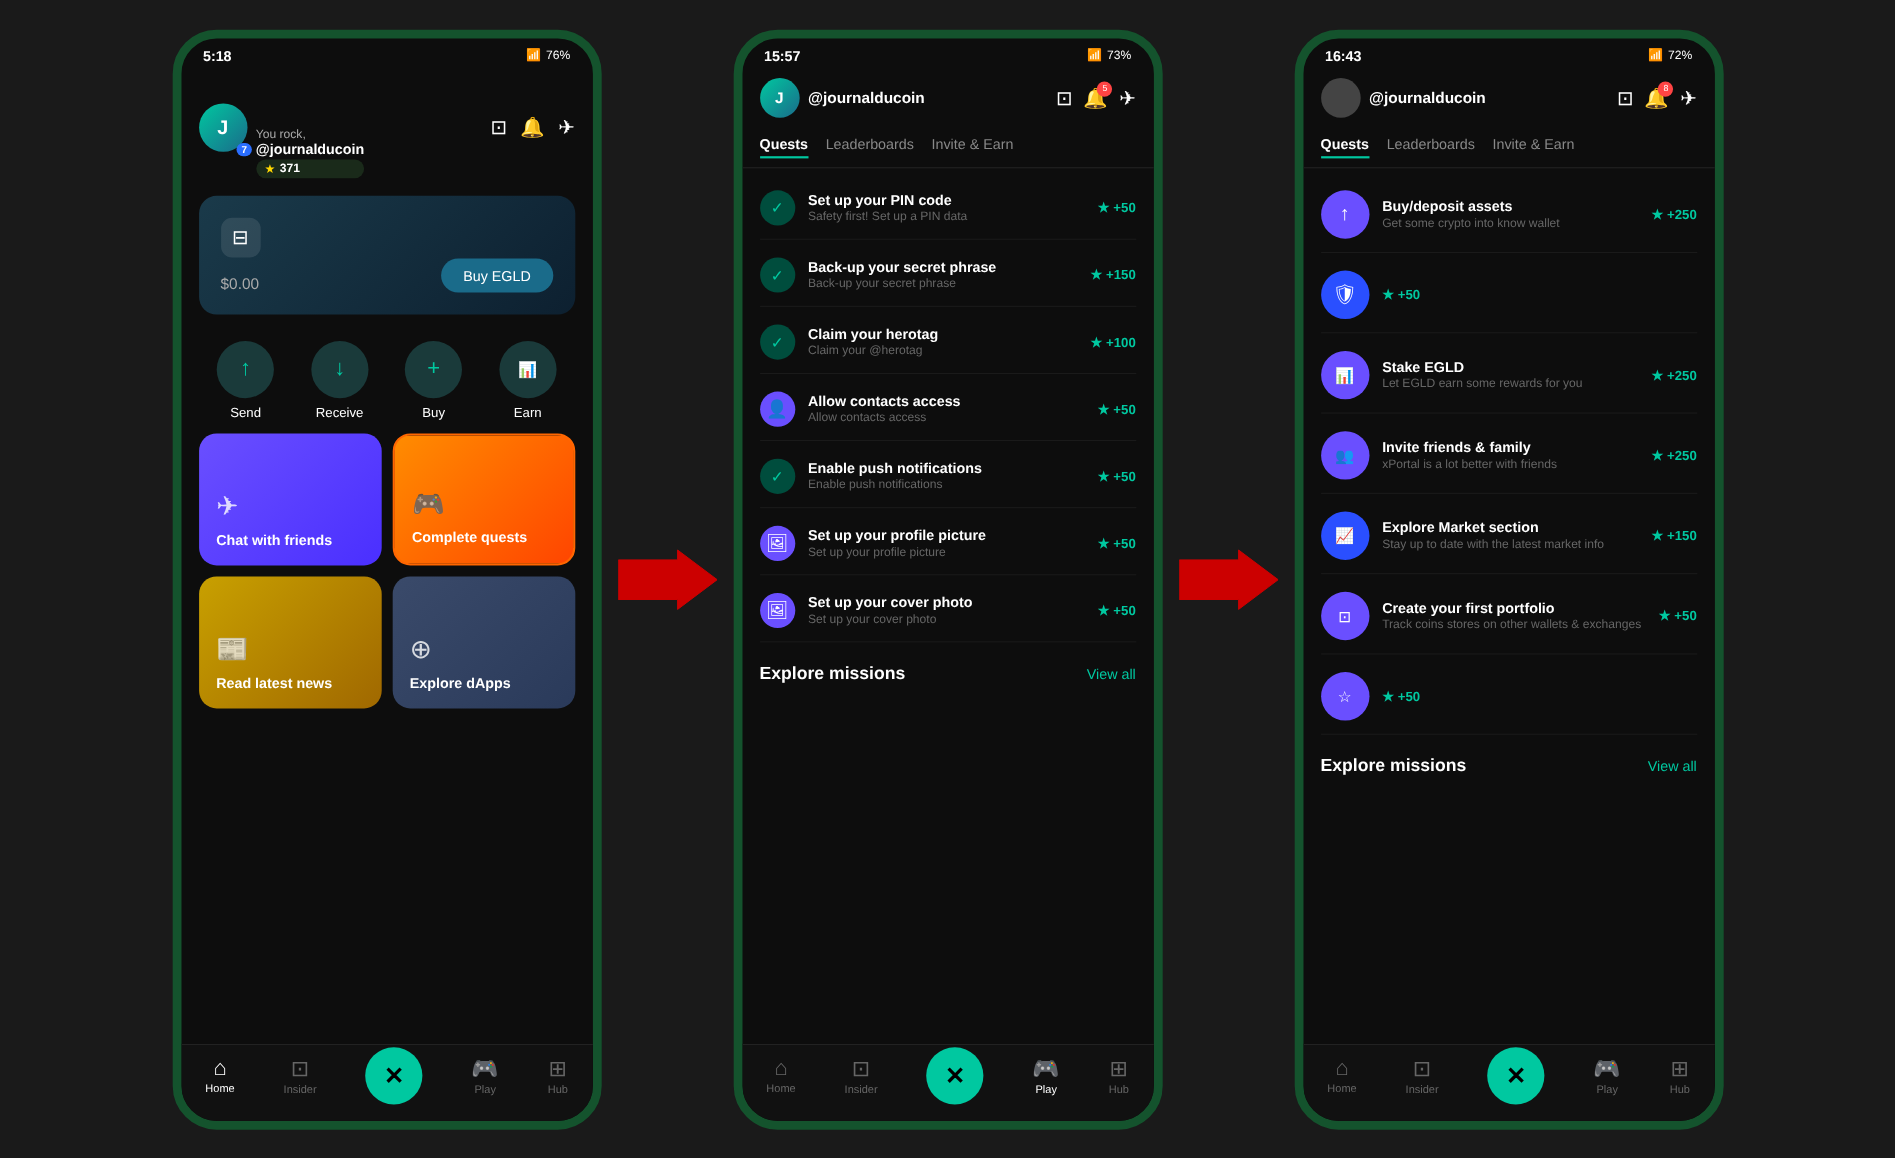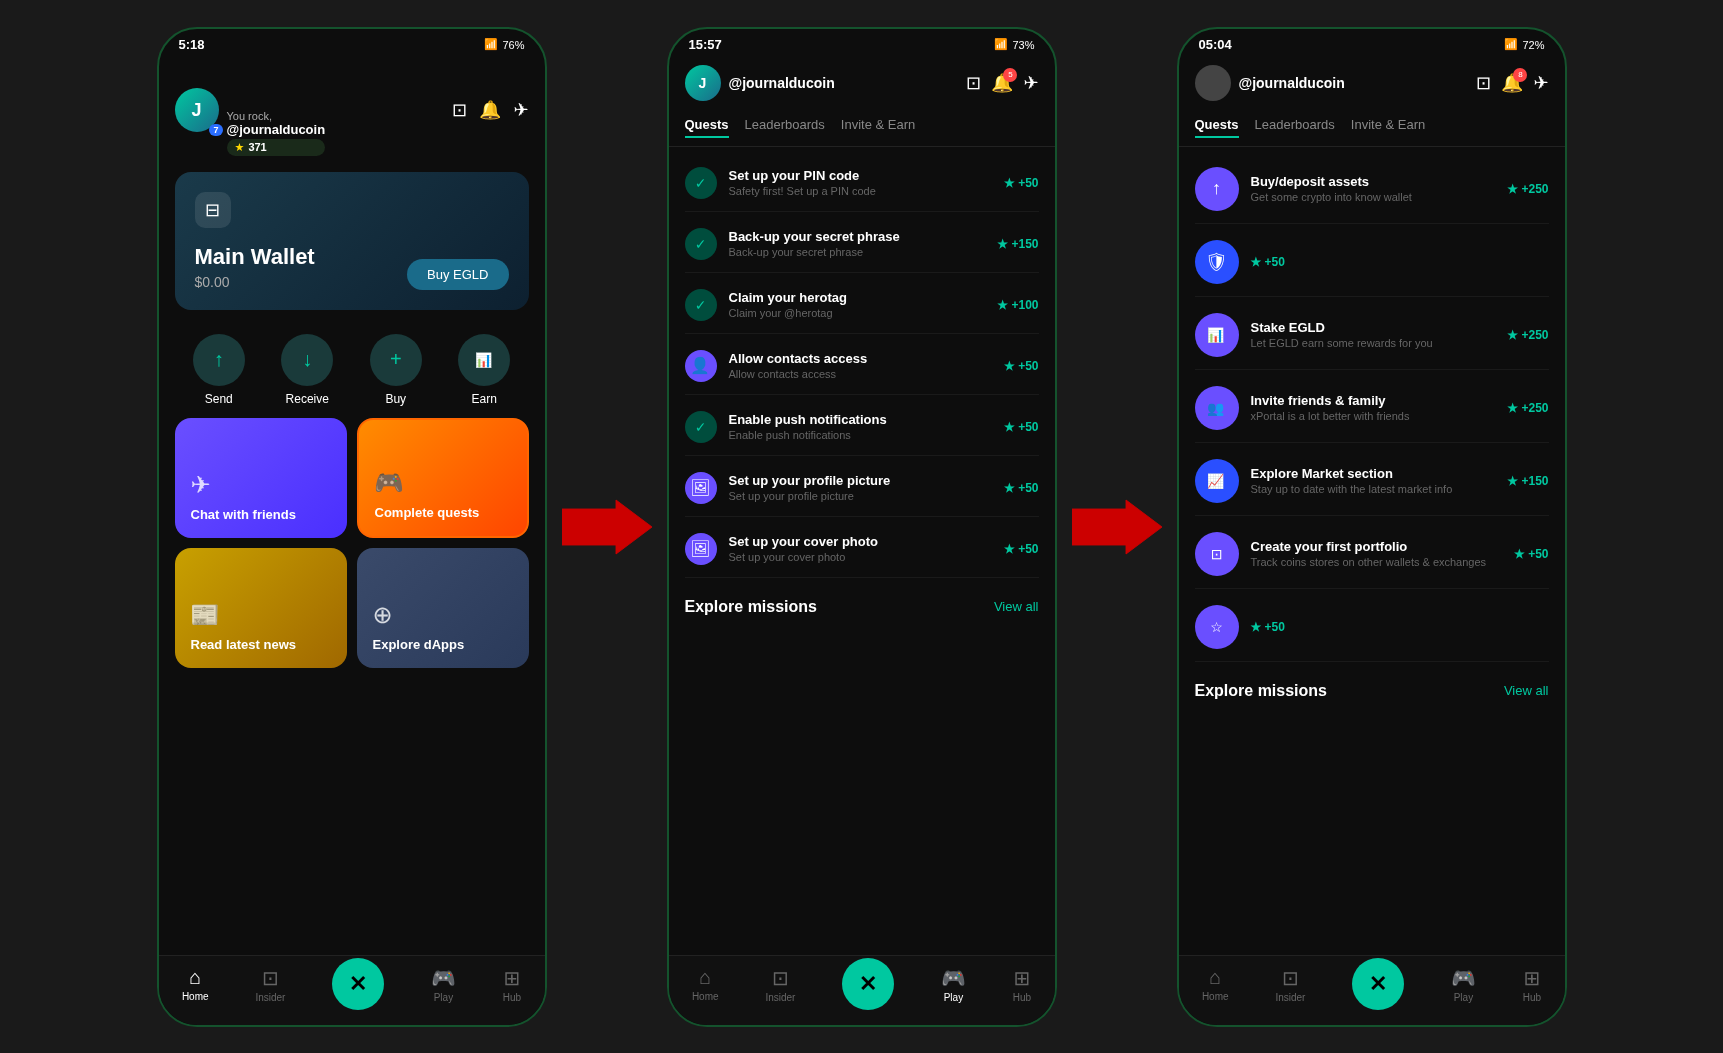--- a/index.html
+++ b/index.html
@@ -24,21 +24,21 @@
     }
 
     
     .phone {
       width: 390px;
       height: 1000px;
       background: #0d0d0d;
       border-radius: 40px;
       overflow: hidden;
       position: relative;
-      border: 2px solid #14532d;
+      border: 8px solid #14532d;
       flex-shrink: 0;
     }
 
     
     .status-bar {
       display: flex;
       justify-content: space-between;
       align-items: center;
       padding: 8px 20px 4px;
       font-size: 12px;
@@ -340,21 +340,20 @@
           <span class="notif-badge-wrap">
             🔔
           </span>
           <span>✈</span>
         </div>
       </div>
 
 
       <div class="p1-wallet-card">
         <div class="p1-wallet-icon">⊟</div>
-        <div class="p1-wallet-title">Main Wallet</div>
         <div class="p1-wallet-balance">$0.00</div>
         <button class="p1-buy-btn">Buy EGLD</button>
       </div>
 
       <div class="p1-actions">
         <div class="p1-action">
           <div class="p1-action-btn">↑</div>
           <div class="p1-action-label">Send</div>
         </div>
         <div class="p1-action">
@@ -453,21 +452,21 @@
         <div class="p2-tab">Invite &amp; Earn</div>
       </div>
 
 
       <div class="p2-quest-list">
 
         <div class="p2-quest-item">
           <div class="p2-quest-check done">✓</div>
           <div class="p2-quest-info">
             <div class="p2-quest-title">Set up your PIN code</div>
-            <div class="p2-quest-desc">Safety first! Set up a PIN code</div>
+            <div class="p2-quest-desc">Safety first! Set up a PIN data</div>
           </div>
           <div class="p2-quest-reward">
             <span>★</span>
             <span>+50</span>
           </div>
         </div>
 
         <div class="p2-quest-item">
           <div class="p2-quest-check done">✓</div>
           <div class="p2-quest-info">
@@ -572,21 +571,21 @@
 
   <div class="arrow">
     <svg viewBox="0 0 100 60" fill="none" xmlns="http://www.w3.org/2000/svg">
       <polygon points="0,10 60,10 60,0 100,30 60,60 60,50 0,50" fill="#cc0000" stroke="#cc0000" stroke-linejoin="round"></polygon>
     </svg>
   </div>
 
   <div class="phone">
 
     <div class="status-bar">
-      <span class="time">05:04</span>
+      <span class="time">16:43</span>
       <span class="icons">
         <span>📶</span>
         <span>72%</span>
       </span>
     </div>
 
     <div class="screen">
 
       <div class="p3-header">
         <div class="p3-header-left">

